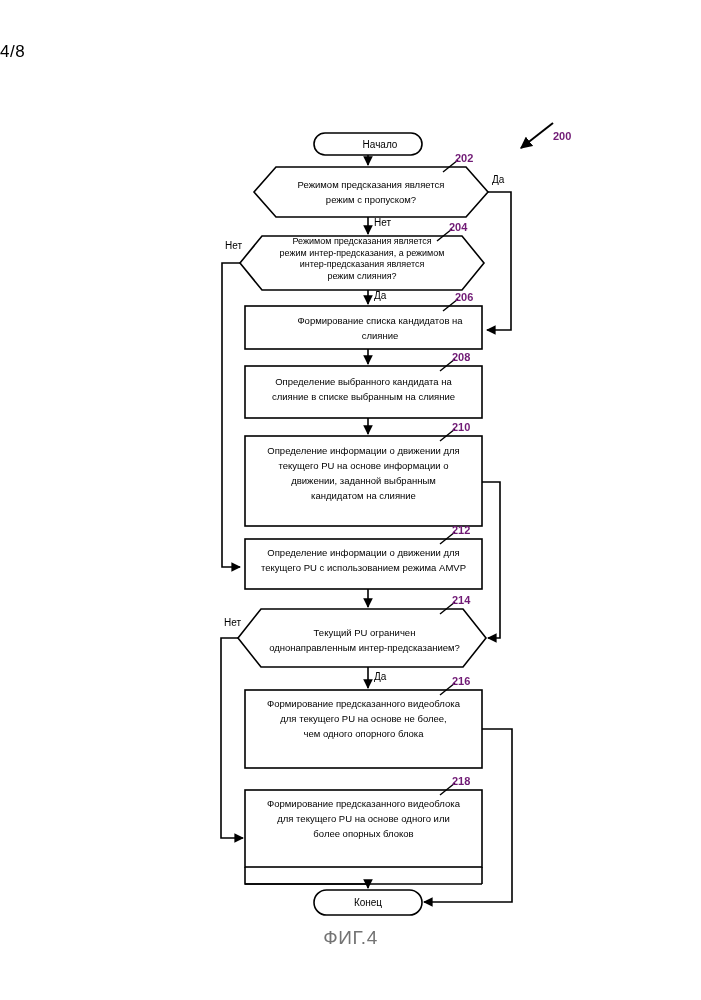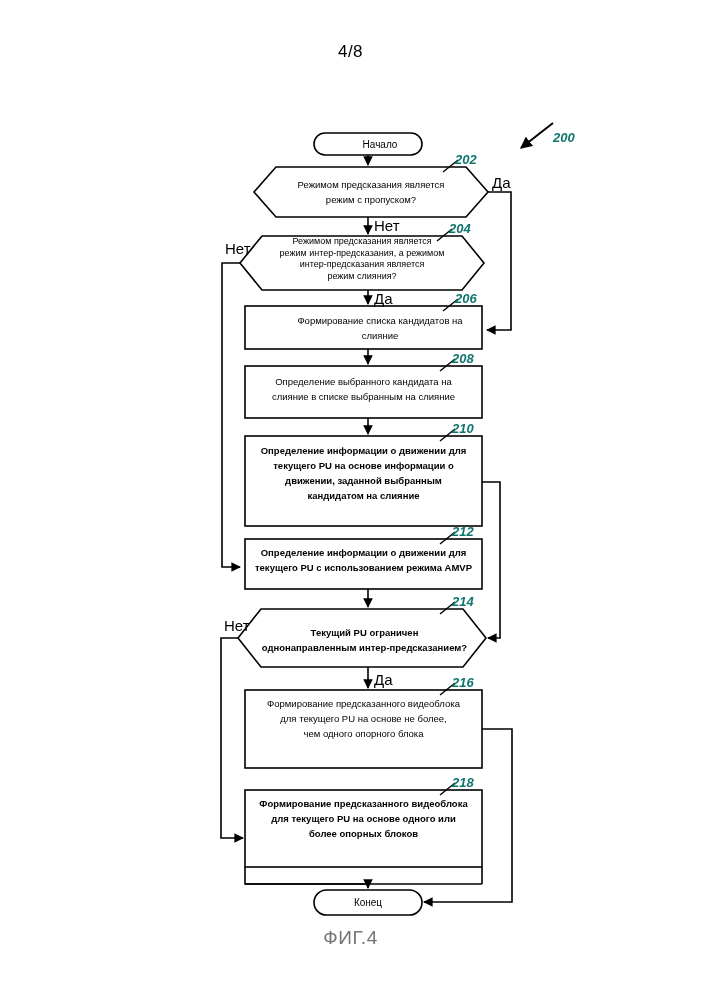--- a/index.html
+++ b/index.html
@@ -19,21 +19,21 @@
     position: absolute;
     inset: 0;
     width: 701px;
     height: 1000px;
   }
   .page-number {
     position: absolute;
     top: 42px;
     left: 0;
     width: 701px;
-    text-align: center;
+    text-align: left;
     font-size: 17px;
     letter-spacing: 0.5px;
     color: #000;
   }
   .fig-caption {
     position: absolute;
     top: 927px;
     left: 0;
     width: 701px;
     text-align: center;
@@ -57,36 +57,34 @@
     align-items: center;
     text-align: center;
     font-size: 9.5px;
     line-height: 15px;
     color: #000;
     pointer-events: none;
     white-space: nowrap;
   }
   .node-text.clip {
     overflow: hidden;
-    font-weight: bold;
   }
   .terminal-text {
     font-size: 10px;
   }
   .ref-label {
     position: absolute;
-    font-size: 13px;
+    font-size: 11px;
     font-weight: bold;
-    color: #0f766e;
+    color: #701a75;
     letter-spacing: 0px;
-    font-style: italic;
   }
   .edge-label {
     position: absolute;
-    font-size: 15px;
+    font-size: 10px;
     color: #000;
   }
 </style>
 </head>
 <body>
 
 <div id="page">
 
   <div class="page-number">4/8</div>
 

